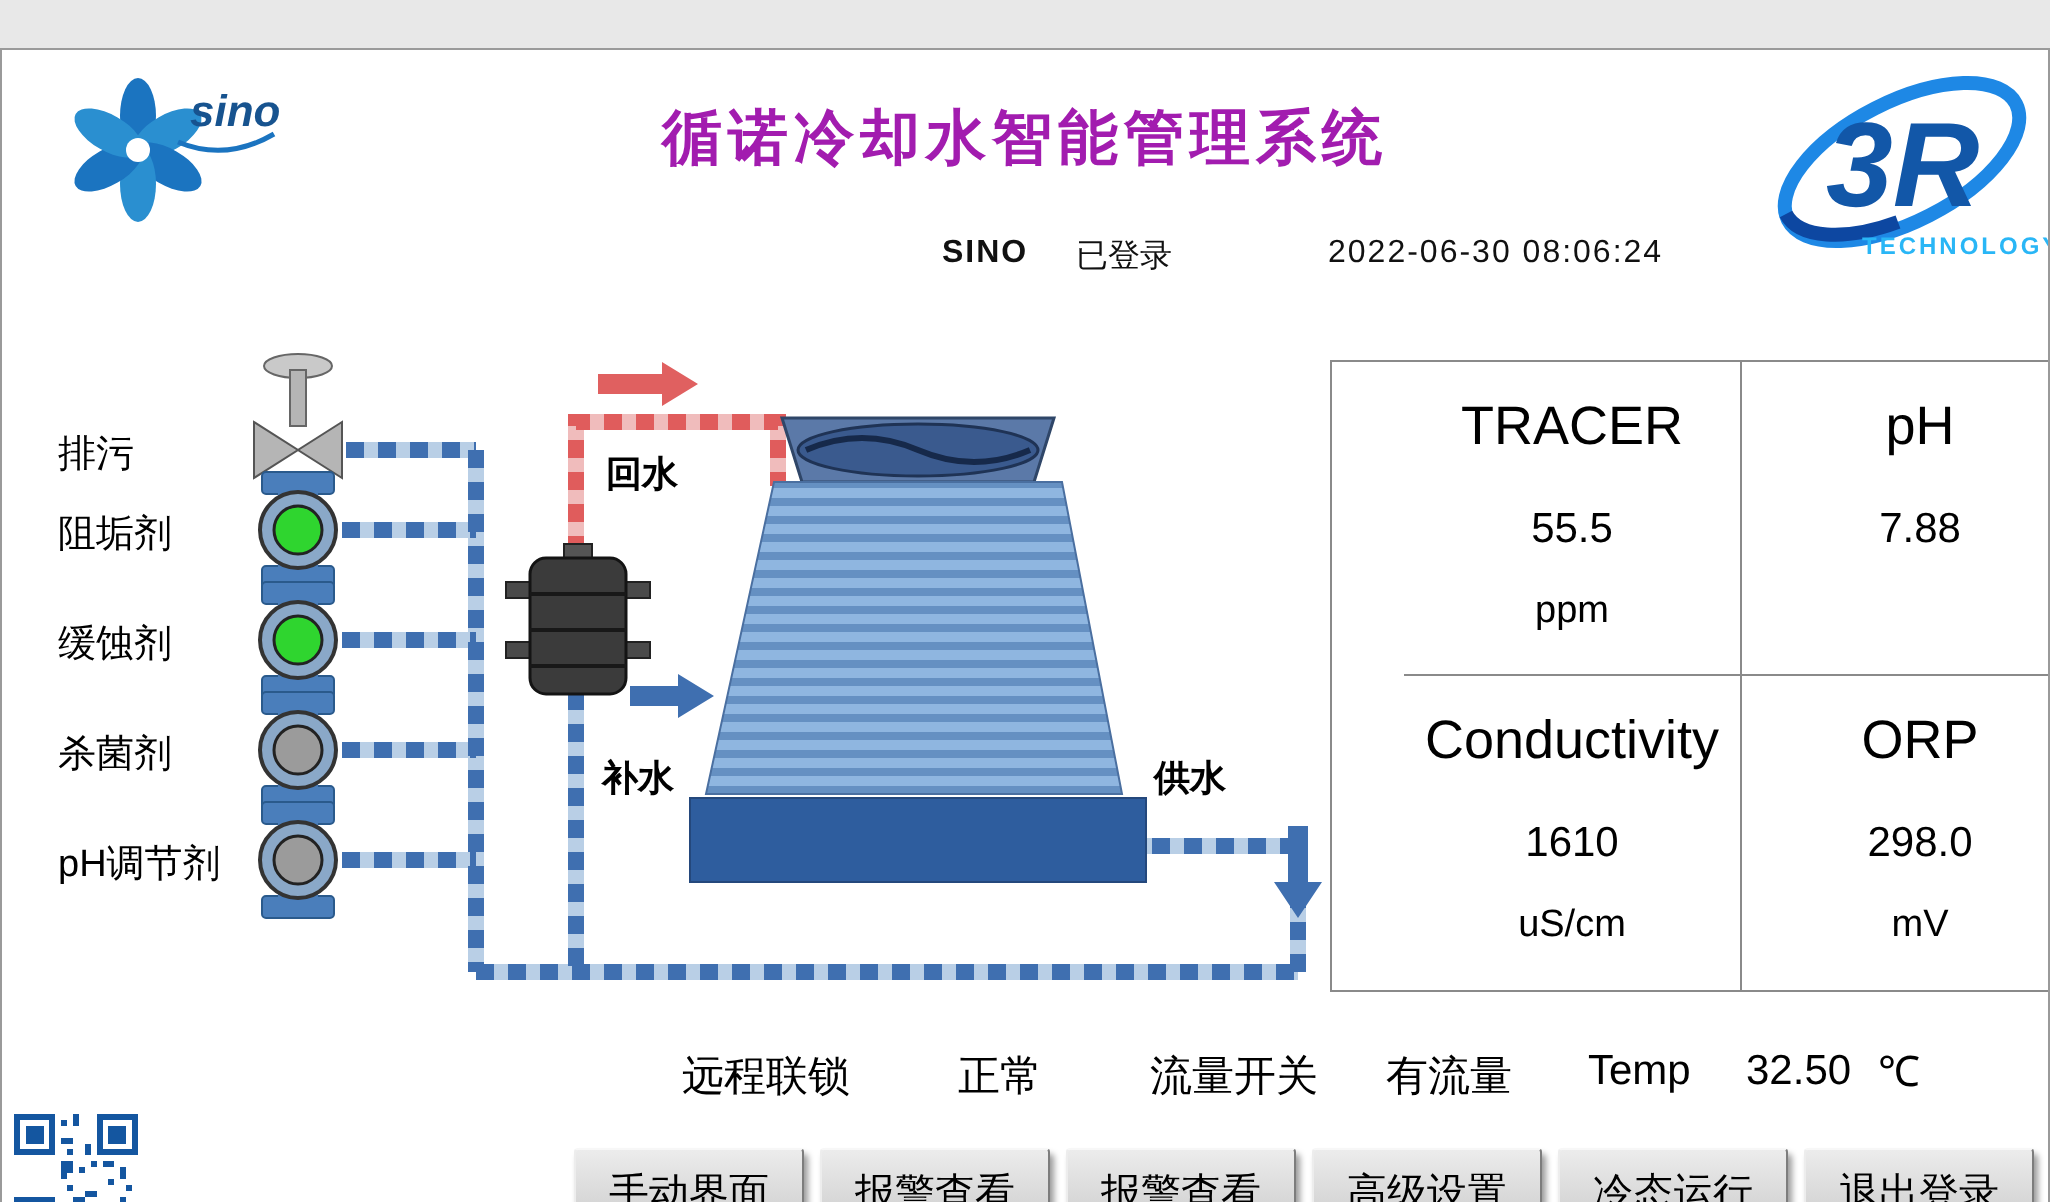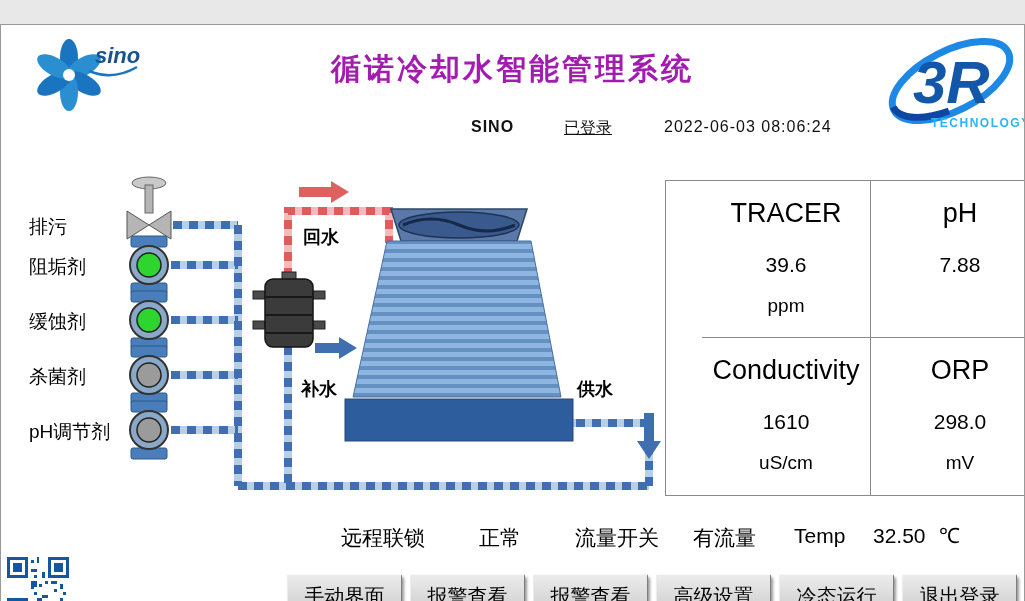--- a/index.html
+++ b/index.html
@@ -2,21 +2,21 @@
 <html><head>
 <meta charset="utf-8">
 <style>
   html,body{margin:0;padding:0;background:#e8e8e8;}
   .page{position:relative;width:1025px;height:601px;background:#fff;border:1px solid #9a9a9a;
         box-sizing:border-box;overflow:hidden;font-family:"Liberation Sans",sans-serif;color:#000;margin-top:24px;}
   .title{position:absolute;left:0;right:0;top:24px;text-align:center;font-size:30px;font-weight:700;
          letter-spacing:3px;color:#a21caf;}
   .statline{position:absolute;top:93px;font-size:16px;color:#111;}
   .st-user{left:470px;font-weight:700;letter-spacing:1px;}
-  .st-login{left:563px;text-decoration:underline;}
+  .st-login{left:537px;}
   .st-time{left:663px;letter-spacing:1px;}
   .logo-sino{position:absolute;left:22px;top:6px;}
   .logo-3r{position:absolute;left:876px;top:2px;}
   .diagram{position:absolute;left:0;top:120px;}
   .dlabel{position:absolute;left:28px;font-size:19px;color:#000;white-space:nowrap;}
   .dl0{top:189px;}.dl1{top:229px;}.dl2{top:284px;}.dl3{top:339px;}.dl4{top:394px;}
   .plabel{position:absolute;font-size:18px;color:#000;white-space:nowrap;font-weight:bold;}
   .pl-return{left:302px;top:200px;}
   .pl-makeup{left:300px;top:352px;}
   .pl-supply{left:576px;top:352px;}
@@ -62,21 +62,21 @@
 
   <svg class="logo-3r" width="148" height="114" viewBox="0 0 148 114">
     <ellipse cx="74" cy="54" rx="64" ry="30" fill="none" stroke="#1e88e5" stroke-width="7" transform="rotate(-27 74 54)"></ellipse>
     <text x="36" y="76" font-size="60" font-weight="700" font-style="italic" fill="#1257a8">3R</text>
     <path d="M16,80 A64,30 -27 0 0 72,84" fill="none" stroke="#0d47a1" stroke-width="7" transform="rotate(0 74 54)"></path>
     <text x="54" y="100" font-size="12" font-weight="700" fill="#29b6f6" letter-spacing="1.5">TECHNOLOGY</text>
   </svg>
 
   <span class="statline st-user">SINO</span>
   <span class="statline st-login">已登录</span>
-  <span class="statline st-time">2022-06-03  08:06:24</span>
+  <span class="statline st-time">2022-06-30  08:06:24</span>
 
   <svg class="diagram" width="660" height="380" viewBox="0 0 660 380">
     <defs>
       <pattern id="stripes" width="8" height="9" patternUnits="userSpaceOnUse">
         <rect width="8" height="9" fill="#8fb6e0"></rect>
         <rect y="5" width="8" height="4" fill="#6590c2"></rect>
       </pattern>
     </defs>
 
     <path d="M172,80 H237 M170,120 H237 M170,175 H237 M170,230 H237 M170,285 H237 M237,80 V341 M237,341 H648 M648,341 V278 M648,278 H572 M287,201 V341" fill="none" stroke="#b9cfe6" stroke-width="8"></path>
@@ -149,21 +149,21 @@
   <div class="dlabel dl2">缓蚀剂</div>
   <div class="dlabel dl3">杀菌剂</div>
   <div class="dlabel dl4">pH调节剂</div>
   <div class="plabel pl-return">回水</div>
   <div class="plabel pl-makeup">补水</div>
   <div class="plabel pl-supply">供水</div>
 
   <div class="panel">
     <div class="cell">
       <div class="m-name">TRACER</div>
-      <div class="m-value">39.6</div>
+      <div class="m-value">55.5</div>
       <div class="m-unit">ppm</div>
     </div>
     <div class="cell">
       <div class="m-name">pH</div>
       <div class="m-value">7.88</div>
       <div class="m-unit"></div>
     </div>
     <div class="cell">
       <div class="m-name">Conductivity</div>
       <div class="m-value">1610</div>

